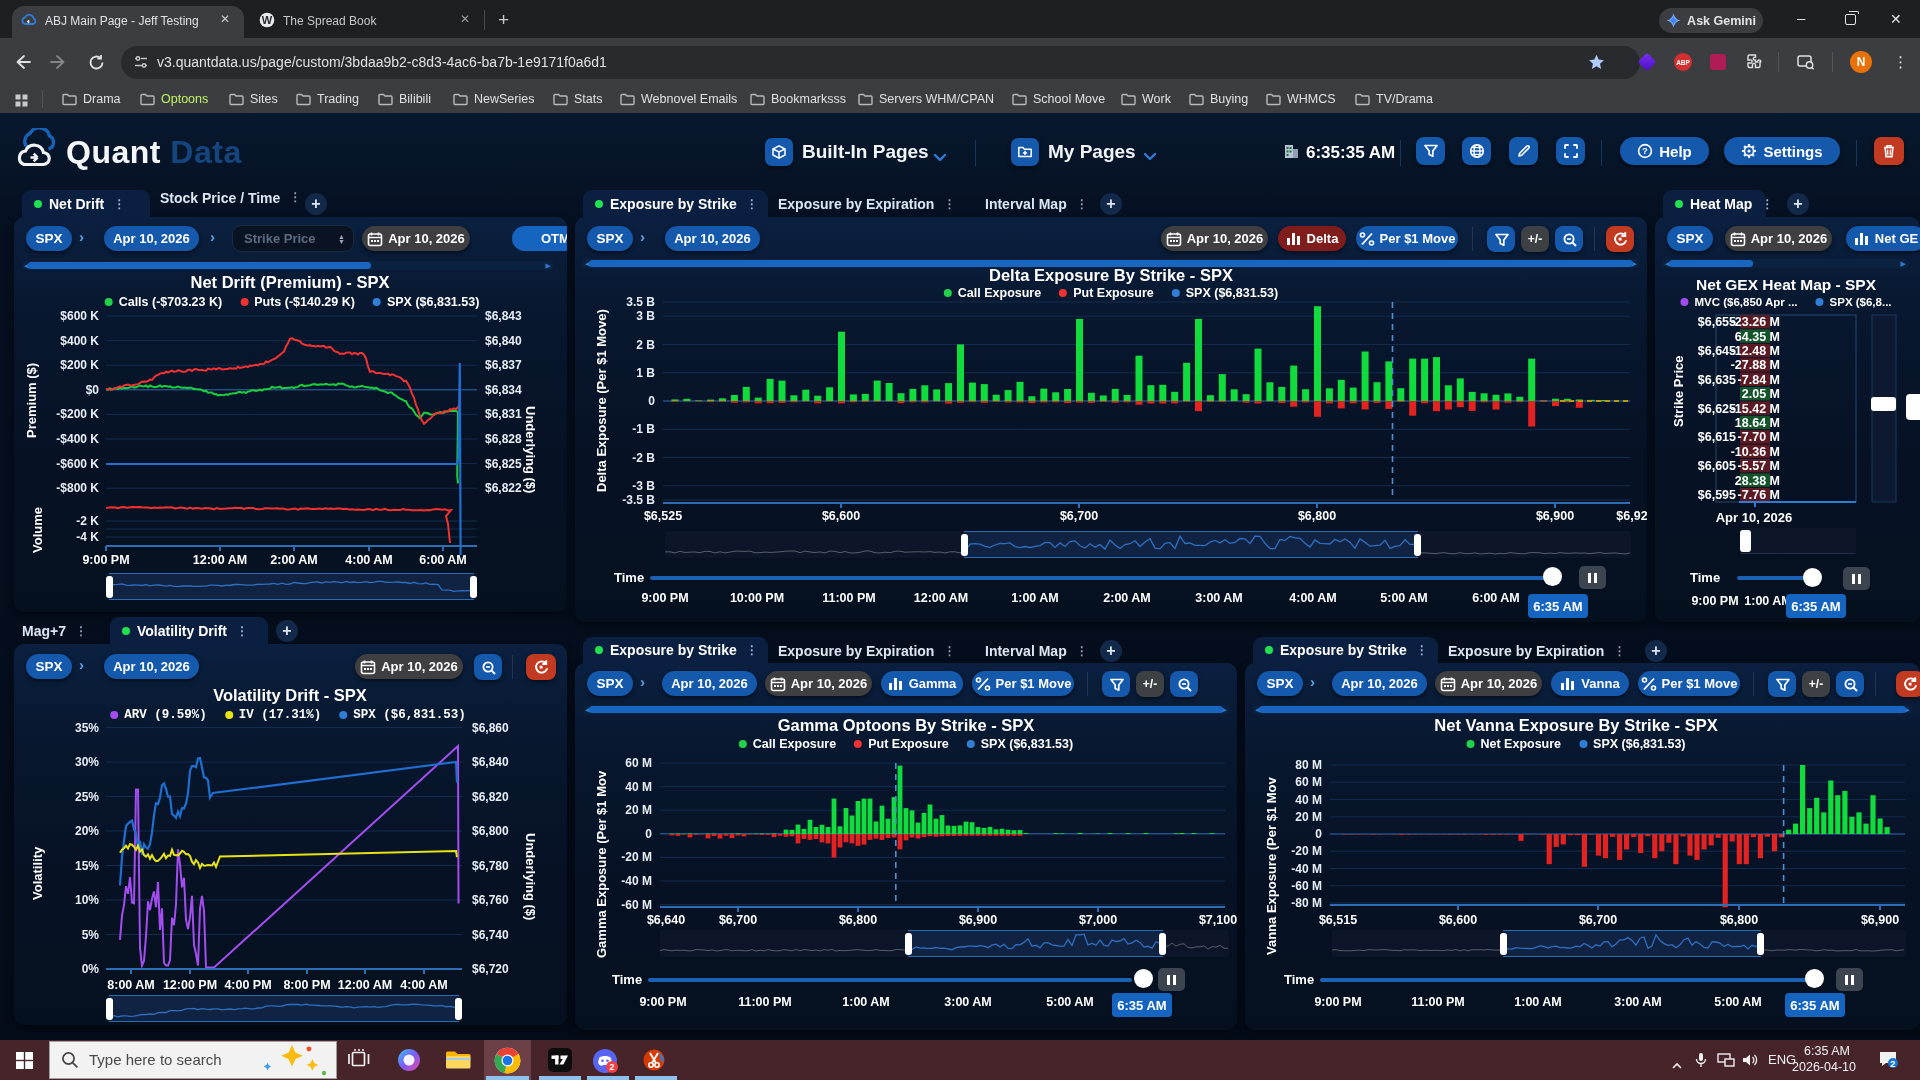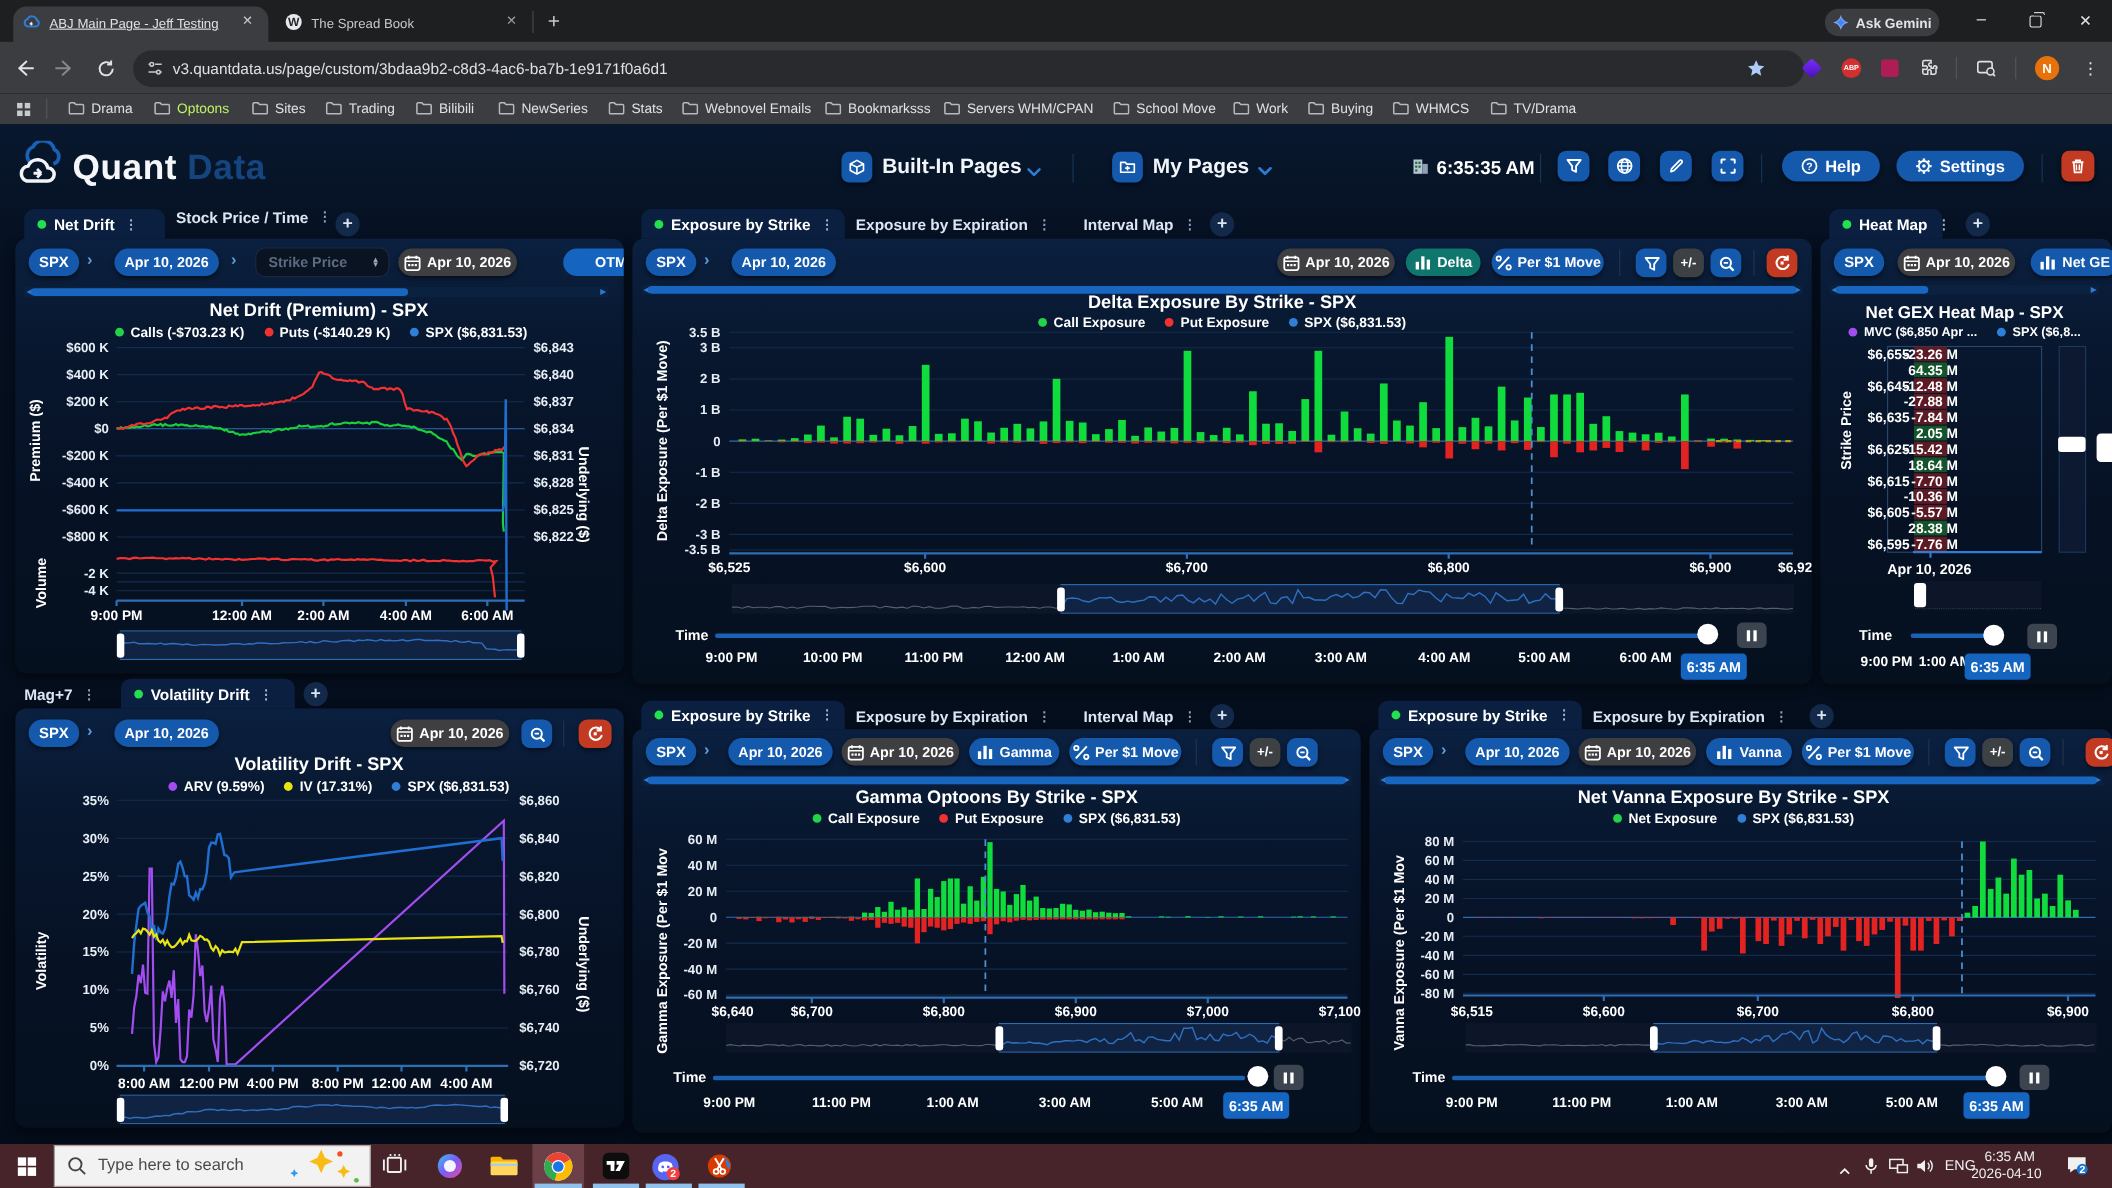--- a/index.html
+++ b/index.html
@@ -6,21 +6,21 @@
 .abs{position:absolute;}
 </style></head><body>
 <div id="root">
 <div class="abs" style="left:0;top:0;width:1920px;height:40px;background:#1e1f21;"></div>
 <div class="abs" style="left:12px;top:6px;width:232px;height:34px;background:#3c3d40;border-radius:12px 12px 0 0;"></div>
 <div class="abs" style="left:0px;top:38px;width:1920px;height:2px;background:#3c3d40;"></div>
 <div class="abs" style="left:20px;top:13px;"><svg width="18" height="14" viewBox="0 0 18 14" style="">
         <path d="M5 11 A3.4 3.4 0 0 1 5 4.4 A4.6 4.6 0 0 1 13.6 5.4 A3 3 0 0 1 13.2 11 Z" fill="none" stroke="#2f7bd8" stroke-width="1.8"></path>
         <path d="M7 8.6 l2.4 0 M9.4 8.6 l-1.4 -1.4 M9.4 8.6 l-1.4 1.4" stroke="#e8eaed" stroke-width="1.3"></path>
       </svg></div>
-<div style="position:absolute;left:45px;top:14px;font-size:12px;color:#dfe1e5;font-weight:400;white-space:nowrap;letter-spacing:0px;z-index:4;text-decoration:underline;">ABJ Main Page - Jeff Testing</div>
+<div style="position:absolute;left:45px;top:14px;font-size:12px;color:#dfe1e5;font-weight:400;white-space:nowrap;letter-spacing:0px;z-index:4;">ABJ Main Page - Jeff Testing</div>
 <div style="position:absolute;left:220px;top:12px;font-size:12px;color:#c7cacd;font-weight:400;white-space:nowrap;letter-spacing:0px;z-index:4;">✕</div>
 <div class="abs" style="left:259px;top:12px;"><svg width="16" height="16" viewBox="0 0 16 16" style="">
         <circle cx="8" cy="8" r="7.3" fill="#e8eaed"></circle>
         <text x="8" y="12" font-family="Liberation Sans" ,="" sans-serif="" font-size="11" font-weight="bold" fill="#26292e" text-anchor="middle">W</text>
       </svg></div>
 <div style="position:absolute;left:283px;top:14px;font-size:12px;color:#c5c8cc;font-weight:400;white-space:nowrap;letter-spacing:0px;z-index:4;">The Spread Book</div>
 <div style="position:absolute;left:460px;top:12px;font-size:12px;color:#9a9da1;font-weight:400;white-space:nowrap;letter-spacing:0px;z-index:4;">✕</div>
 <div style="position:absolute;left:484px;top:10px;width:1px;height:20px;background:#4a4b4d;"></div>
 <div style="position:absolute;left:498px;top:9px;font-size:19px;color:#c5c8cc;font-weight:400;white-space:nowrap;letter-spacing:0px;z-index:4;">+</div>
 <div class="abs" style="left:1659px;top:8px;width:104px;height:25px;background:#3c3d40;border-radius:13px;display:flex;align-items:center;justify-content:center;">
@@ -396,21 +396,21 @@
     </div>
 <div style="position:absolute;left:512px;top:655px;width:1px;height:24px;background:#22364f;"></div>
 <div style="position:absolute;left:526px;top:654px;width:30px;height:26px;background:#c23a22;border-radius:8px;display:flex;align-items:center;justify-content:center;box-shadow:0 2px 4px rgba(0,0,0,.5);z-index:5;">
       <svg width="16" height="16" viewBox="0 0 16 16" style="">
         <path d="M12.8 4.2 A5.6 5.6 0 1 0 13.9 10" fill="none" stroke="#fff" stroke-width="1.9" stroke-linecap="round"></path>
         <path d="M13.2 1.2 L13.2 5 L9.4 5" fill="none" stroke="#fff" stroke-width="1.9"></path>
         <rect x="6.7" y="6.7" width="2.8" height="2.8" fill="#fff"></rect>
       </svg>
     </div>
 <div style="position:absolute;left:290px;top:686px;font-size:16.5px;color:#fff;font-weight:700;white-space:nowrap;transform:translateX(-50%);letter-spacing:0px;z-index:4;">Volatility Drift - SPX</div>
-<div style="position:absolute;left:308px;top:708px;transform:translateX(-50%);display:flex;white-space:nowrap;z-index:4;">
+<div style="position:absolute;left:288px;top:708px;transform:translateX(-50%);display:flex;white-space:nowrap;z-index:4;font-family:Liberation Mono, monospace;">
       <span style="display:inline-flex;align-items:center;margin:0 9px;">
         <span style="flex:none;display:inline-block;width:8px;height:8px;border-radius:50%;background:#a34df0;margin-right:6px;"></span>
         <span style="color:#fff;font-weight:700;font-size:12.5px;">ARV (9.59%)</span>
       </span>
       <span style="display:inline-flex;align-items:center;margin:0 9px;">
         <span style="flex:none;display:inline-block;width:8px;height:8px;border-radius:50%;background:#e8e414;margin-right:6px;"></span>
         <span style="color:#fff;font-weight:700;font-size:12.5px;">IV (17.31%)</span>
       </span>
       <span style="display:inline-flex;align-items:center;margin:0 9px;">
         <span style="flex:none;display:inline-block;width:8px;height:8px;border-radius:50%;background:#2f7fd6;margin-right:6px;"></span>
@@ -501,21 +501,21 @@
         <svg width="16" height="16" viewBox="0 0 16 16" style="">
           <rect x="1.5" y="3" width="13" height="11.5" rx="2" fill="none" stroke="#fff" stroke-width="1.6"></rect>
           <line x1="4.5" y1="1.5" x2="4.5" y2="4.5" stroke="#fff" stroke-width="1.6"></line>
           <line x1="11.5" y1="1.5" x2="11.5" y2="4.5" stroke="#fff" stroke-width="1.6"></line>
           <line x1="1.5" y1="6.5" x2="14.5" y2="6.5" stroke="#fff" stroke-width="1.4"></line>
           <rect x="4" y="9" width="2" height="2" fill="#fff"></rect>
           <rect x="7" y="9" width="2" height="2" fill="#fff"></rect>
           <rect x="10" y="9" width="2" height="2" fill="#fff"></rect>
         </svg>
       </span>Apr 10, 2026</div>
-<div style="position:absolute;left:1278px;top:226px;width:68px;height:25px;background:#0f766e;box-shadow:0 2px 4px rgba(0,0,0,.5);border-radius:12.5px;display:flex;align-items:center;justify-content:center;color:#fff;font-size:13px;font-weight:700;white-space:nowrap;z-index:5;"><span style="display:inline-flex;margin-right:5px;">
+<div style="position:absolute;left:1278px;top:226px;width:68px;height:25px;background:#7f1d1d;box-shadow:0 2px 4px rgba(0,0,0,.5);border-radius:12.5px;display:flex;align-items:center;justify-content:center;color:#fff;font-size:13px;font-weight:700;white-space:nowrap;z-index:5;"><span style="display:inline-flex;margin-right:5px;">
         <svg width="16" height="16" viewBox="0 0 16 16" style="">
           <rect x="1" y="7" width="3" height="7" fill="#fff"></rect>
           <rect x="6" y="2" width="3" height="12" fill="#fff"></rect>
           <rect x="11" y="5" width="3" height="9" fill="#fff"></rect>
         </svg>
       </span>Delta</div>
 <div style="position:absolute;left:1356px;top:226px;width:102px;height:25px;background:#1459ac;box-shadow:0 2px 4px rgba(0,0,0,.5);border-radius:12.5px;display:flex;align-items:center;justify-content:center;color:#fff;font-size:13px;font-weight:700;white-space:nowrap;z-index:5;"><span style="display:inline-flex;margin-right:5px;">
         <svg width="16" height="16" viewBox="0 0 16 16" style="">
           <circle cx="3.5" cy="4" r="2" fill="none" stroke="#fff" stroke-width="1.6"></circle>
           <circle cx="12.5" cy="12" r="2" fill="none" stroke="#fff" stroke-width="1.6"></circle>

